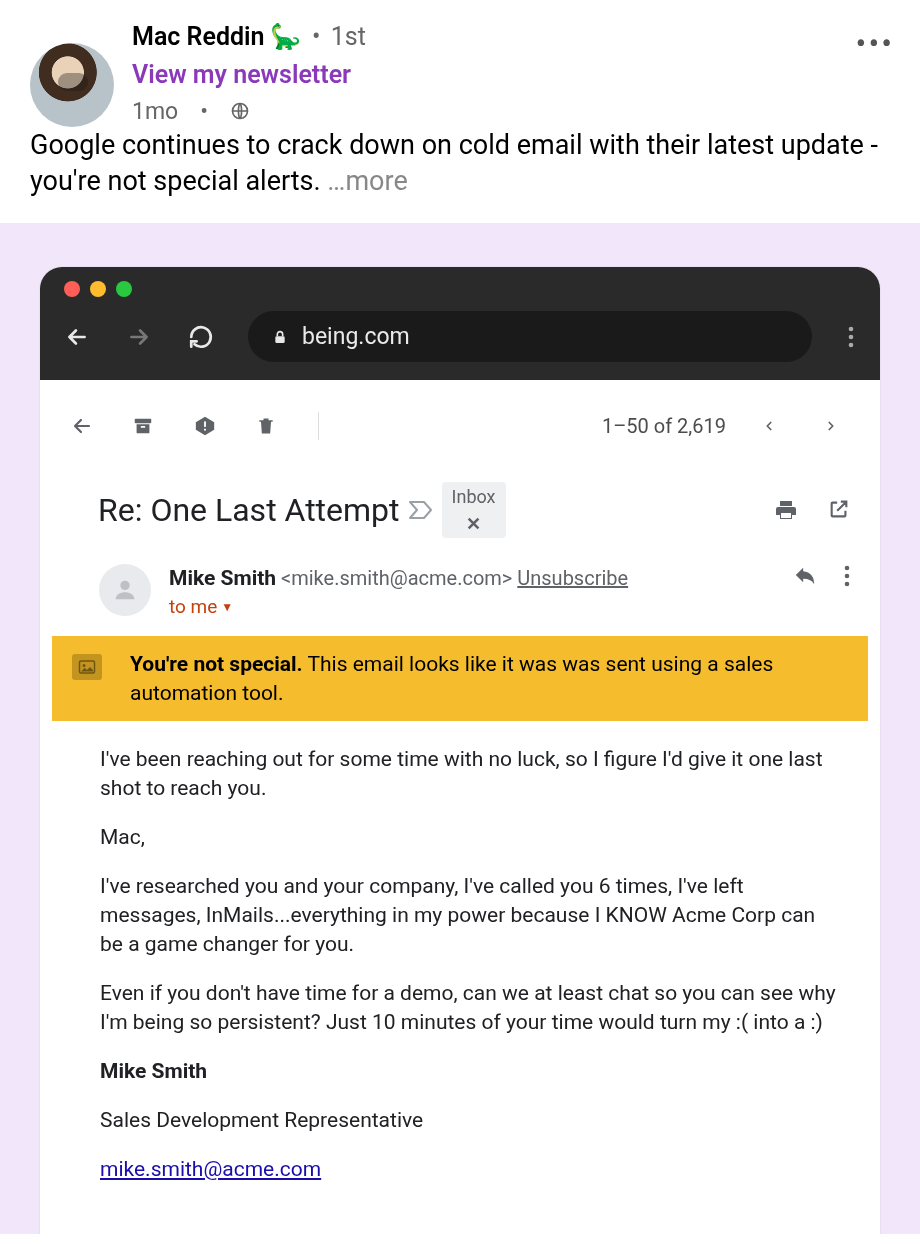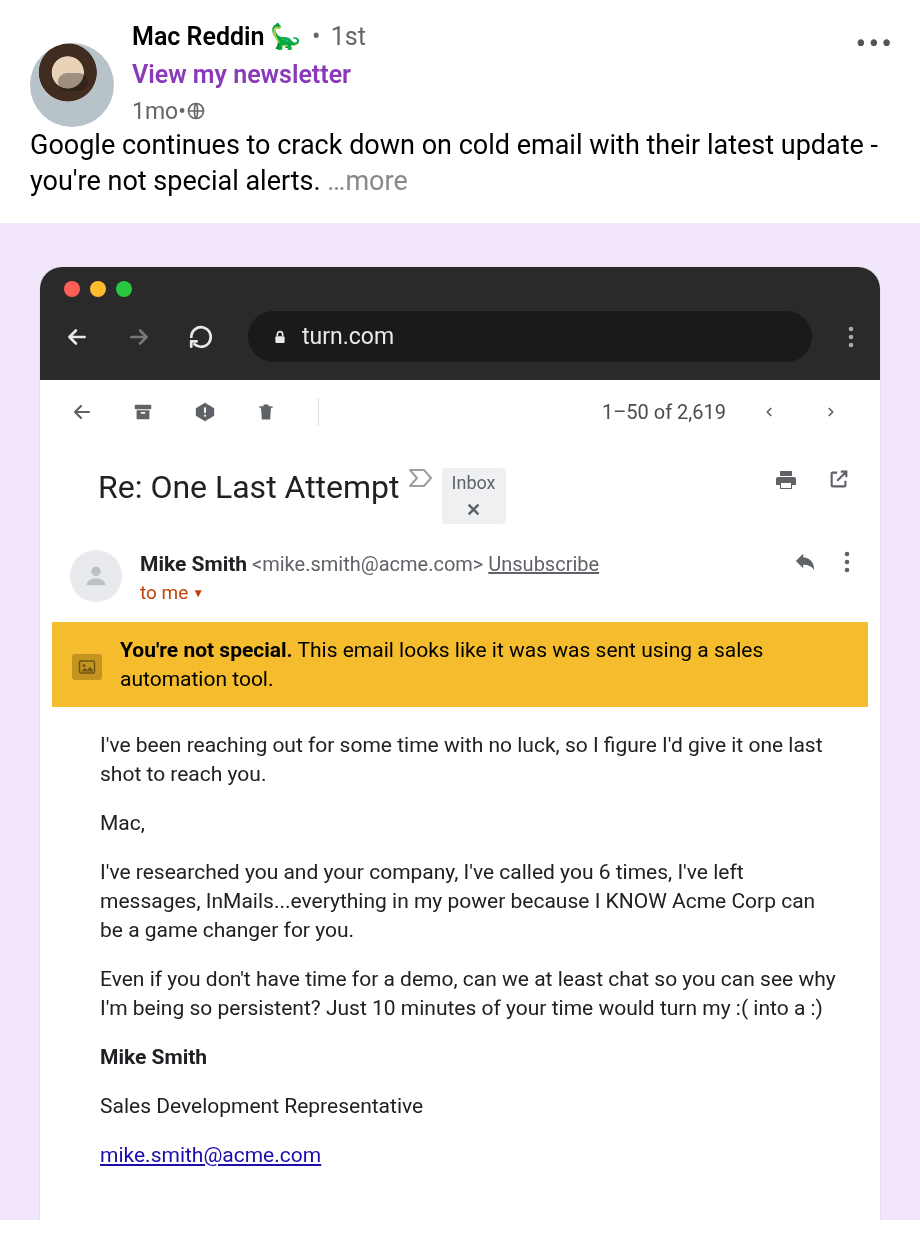--- a/index.html
+++ b/index.html
@@ -18,61 +18,61 @@
     position: relative; overflow: hidden;
   }
   .avatar::after { content:""; position:absolute; left:28px; top:30px; width:30px; height:18px; border-radius:10px; background:rgba(20,20,20,0.35); }
   .header-text { flex: 1; line-height: 1.35; }
   .name-line { font-size: 25px; color: #000; }
   .name-line .name { font-weight: 600; }
   .name-line .sep { color: #666; padding: 0 4px; }
   .name-line .degree { color: #666; }
   .tagline { font-size: 24px; color: #666; margin-top: 2px; white-space: nowrap; overflow: hidden; text-overflow: ellipsis; max-width: 760px;}
   .newsletter { font-size: 25px; color: #8a3ab9; font-weight: 600; margin-top: 4px; }
-  .time-line { font-size: 23px; color: #666; margin-top: 4px; display:flex; align-items:center; gap:0;}
+  .time-line { font-size: 23px; color: #666; margin-top: 4px; display:flex; align-items:center; gap:22px;}
   .more-button { position: absolute; right: -4px; top: 4px; font-size: 32px; color:#555; letter-spacing:2px; cursor:pointer;}
   .post-body { font-size: 27px; color: #000; line-height: 1.35; }
   .see-more { color: #888; cursor: pointer; }
 
   .image-wrap { background:#f2e6fb; margin-top:24px; padding:44px 40px 0 40px; }
   .browser { background:#fff; border-radius:22px 22px 0 0; overflow:hidden; box-shadow:0 0 0 1px rgba(0,0,0,0.03); }
   .browser-top { background:#2a2a2a; padding:14px 22px 6px 22px; }
   .dots { display:flex; gap:10px; margin-bottom:14px; margin-left:2px;}
   .dot { width:16px; height:16px; border-radius:50%; }
   .dot.red{background:#ff5f57;} .dot.yel{background:#febc2e;} .dot.grn{background:#28c840;}
   .navrow { display:flex; align-items:center; gap:32px; padding-bottom:12px;}
   .navrow .ico { color:#e8e8e8; font-size:28px; display:flex; align-items:center; justify-content:center; width:30px;}
   .navrow .ico.dim { color:#888; }
   .urlbar { flex:1; background:#1a1a1a; border-radius:999px; padding:12px 24px; display:flex; align-items:center; gap:14px; color:#eaeaea; font-size:23px;}
   .urlbar .lock{ font-size:18px; }
   .vmenu { color:#aaa; font-size:22px; padding:0 4px;}
   
-  .gmail-toolbar { display:flex; align-items:center; padding:18px 30px 16px 30px; color:#5f6368; gap:36px; border-bottom:0; }
+  .gmail-toolbar { display:flex; align-items:center; padding:32px 30px 16px 30px; color:#5f6368; gap:36px; border-bottom:0; }
   .gmail-toolbar .spacer{flex:1;}
   .gmail-toolbar .gico{ font-size:24px; width:26px; text-align:center;}
   .divider { width:1px; height:28px; background:#ddd; }
   .count { font-size:20px; color:#4c4c4c; }
   
-  .subject-row { display:flex; align-items:flex-start; padding:26px 30px 8px 58px; gap:8px;}
+  .subject-row { display:flex; align-items:center; padding:26px 30px 8px 58px; gap:8px;}
   .subject { font-size:32px; color:#202124; font-weight:400;}
   .summation { font-size:28px; color:#5f6368; font-weight:300;}
   .inbox-chip { background:#eef0f2; color:#5f6368; font-size:18px; padding:4px 10px; border-radius:4px; display:inline-flex; align-items:center; gap:6px;flex-direction:column;}
   .inbox-chip .x{font-weight:700;}
   .subject-row .right{ margin-left:auto; display:flex; gap:30px; color:#5f6368; font-size:24px;}
   
-  .sender-row { display:flex; align-items:flex-start; padding:18px 30px 10px 30px; gap:18px;}
+  .sender-row { display:flex; align-items:flex-start; padding:18px 30px 10px 30px; gap:18px;margin-left:29px;}
   .sender-avatar{ width:52px; height:52px; border-radius:50%; background:#e8eaed; display:flex; align-items:center; justify-content:center; color:#9aa0a6; font-size:26px;}
   .sender-info{ flex:1; font-size:20px; color:#5f6368; line-height:1.4;}
   .sender-info .sname{ color:#202124; font-weight:700; font-size:21px;}
   .sender-info a.unsub{ color:#5f6368; text-decoration:underline;}
   .sender-actions{ display:flex; gap:26px; color:#5f6368; font-size:26px;}
   .tome{ font-size:19px; color:#c2410c; display:flex; align-items:center; gap:4px;}
   .tome .caret{font-size:12px;}
   
-  .alert-box { background:#f5bd2e; margin:6px 12px 0 12px; padding:14px 20px 14px 20px; display:flex; gap:18px; align-items:center; color:#000; font-size:21px; line-height:1.35;}
+  .alert-box { background:#f5bd2e; margin:6px 12px 0 12px; padding:14px 20px 14px 20px; display:flex; gap:28px; align-items:flex-start; color:#000; font-size:21px; line-height:1.35;}
   .alert-box .aico{ background:#c49420; color:#6e5510; width:30px; height:26px; border-radius:3px; display:flex; align-items:center; justify-content:center; font-size:16px; margin-top:4px; flex-shrink:0;}
   .alert-box b{ font-weight:700; }
   
   .email-body { padding:24px 40px 30px 60px; font-size:21px; color:#202124; line-height:1.38;}
   .email-body p{ margin-bottom:20px; }
   .sig-name{ font-weight:700; margin-bottom:14px;}
   .sig-title{ margin-bottom:16px;}
   .sig-email a{ color:#1a0dab; text-decoration:underline;}
   
   svg{display:block;}
@@ -134,21 +134,21 @@
               <path d="M3 21v-5h5"></path>
             </svg>
         </div>
         <div class="urlbar">
           <span class="lock">
             <svg width="16" height="16" viewBox="0 0 24 24" fill="#e8e8e8">
                 <rect x="5" y="11" width="14" height="10" rx="2"></rect>
                 <path d="M8 11V8a4 4 0 1 1 8 0v3" fill="none" stroke="#e8e8e8" stroke-width="2.5"></path>
               </svg>
           </span>
-          <span>turn.com</span>
+          <span>being.com</span>
         </div>
         <div class="vmenu">
           <svg width="6" height="22" viewBox="0 0 6 22" fill="#aaa">
               <circle cx="3" cy="3" r="2.3"></circle>
               <circle cx="3" cy="11" r="2.3"></circle>
               <circle cx="3" cy="19" r="2.3"></circle>
             </svg>
         </div>
       </div>
     </div>

